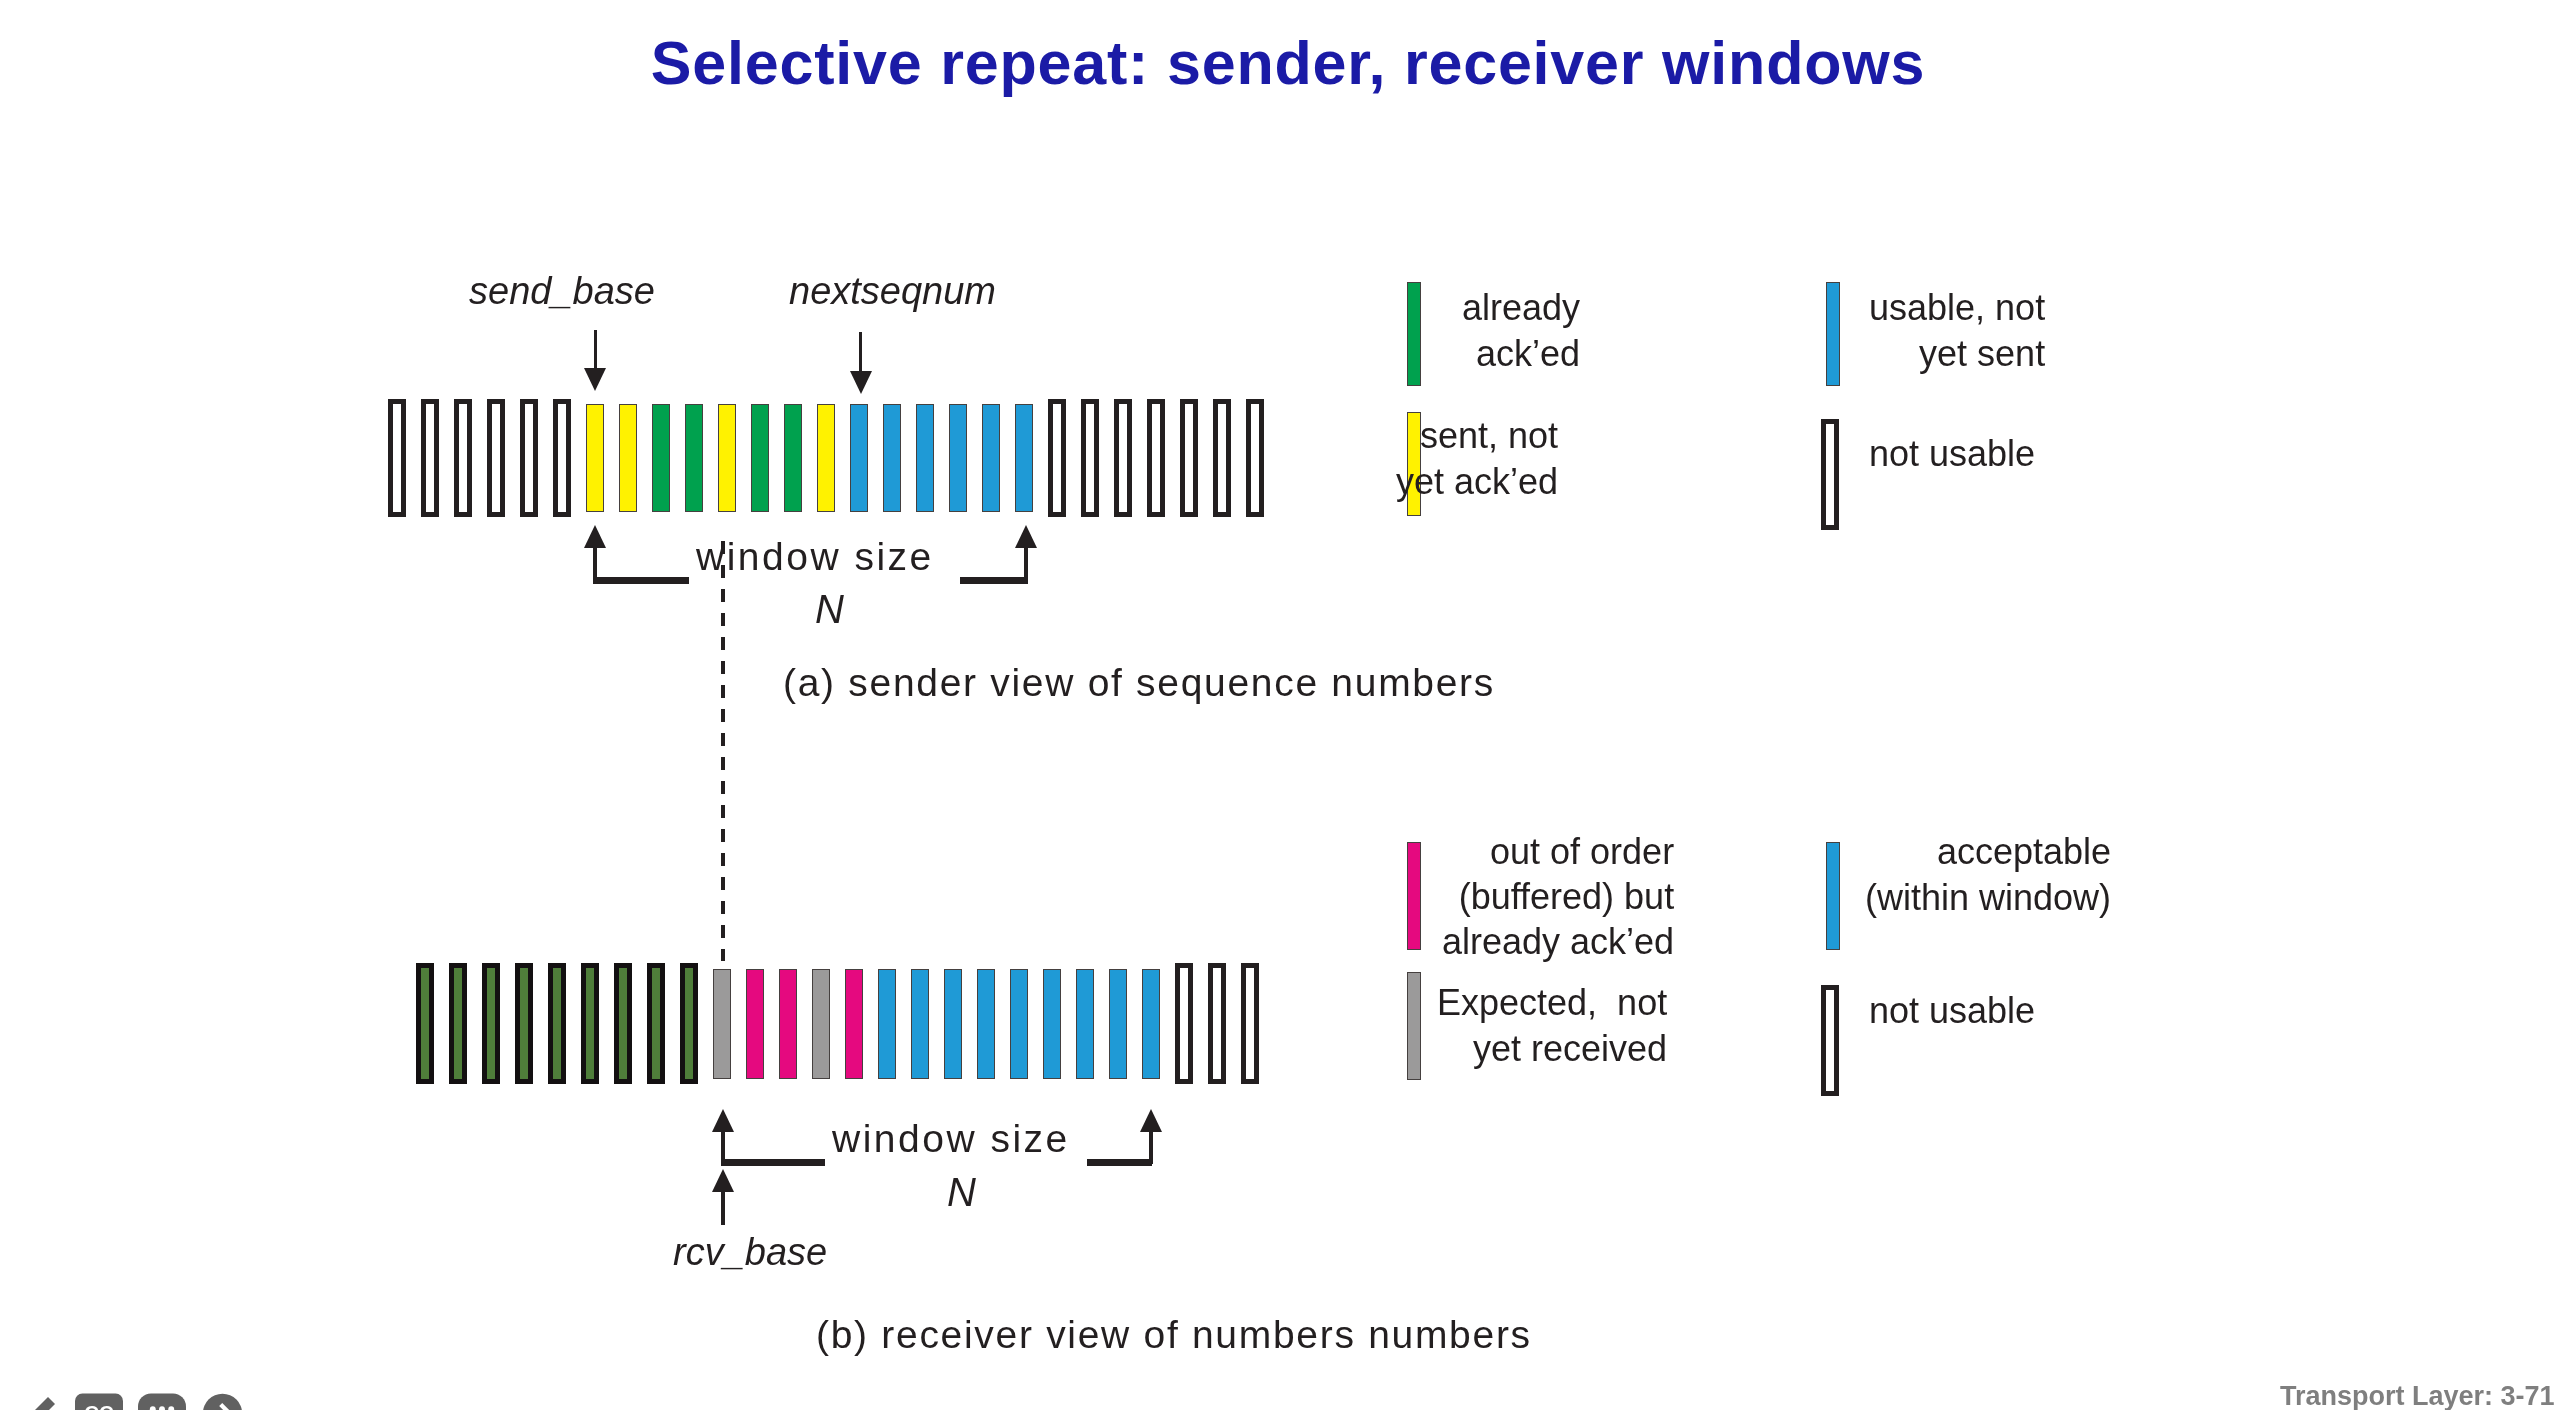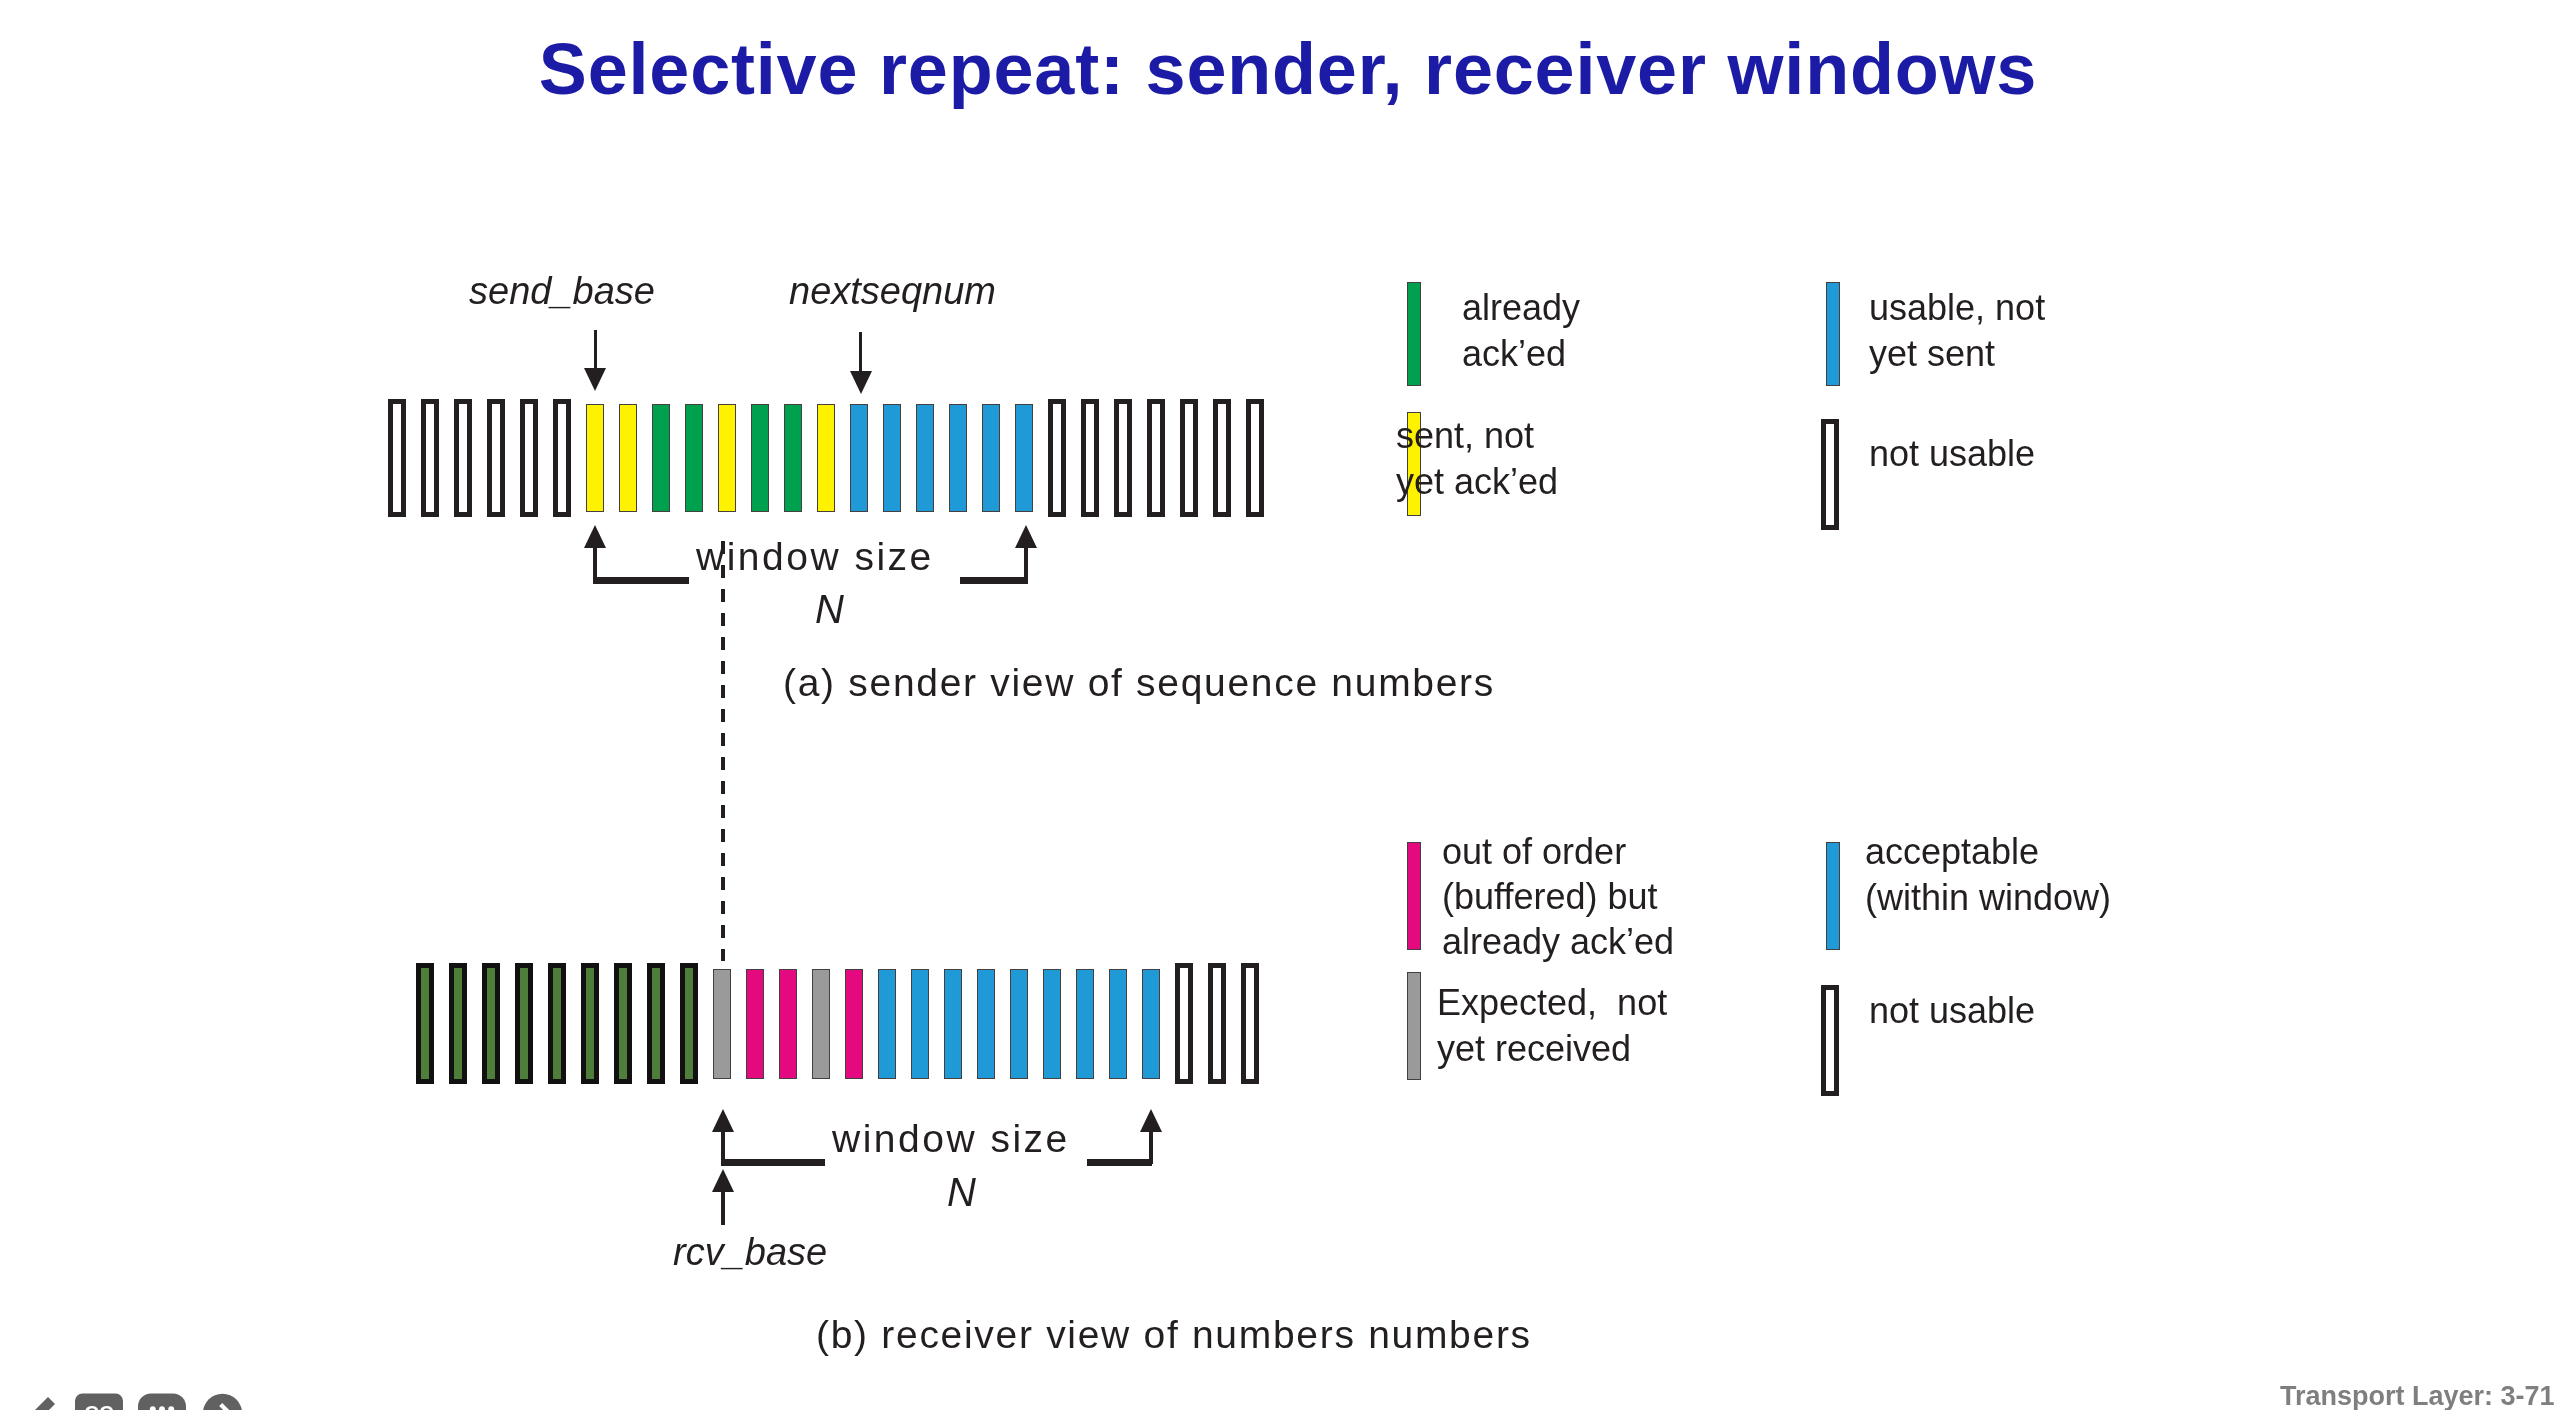--- a/index.html
+++ b/index.html
@@ -1,24 +1,24 @@
 <!DOCTYPE html>
 <html style="--c-title: #1b1ba6; --c-text: #231f20; --c-outline: #231f20; --c-acked: #00a14e; --c-sent: #fff200; --c-usable: #1f9ad6; --c-notusable_fill: #ffffff; --c-recvd: #4f7e3a; --c-expected: #9b9a9a; --c-buffered: #e5097f; --c-footer: #7f7f7f; --c-icon: #616161;font-size:13.3px"><head>
 <meta charset="utf-8">
 <style>
   html,body{margin:0;padding:0;}
   body{
     width:2576px;height:1411px;position:relative;background:#ffffff;
     font-family:"Liberation Sans", sans-serif;color:var(--c-text);
     overflow:hidden;
   }
-  .abs{position:absolute;}
+  .abs{position:absolute;text-align:right;}
   .title{
     top:28px;left:0;width:100%;text-align:center;
-    font-size:72px;font-weight:600;letter-spacing:0.8px;color:var(--c-title);
+    font-size:61px;font-weight:600;letter-spacing:0.8px;color:var(--c-title);
   }
   .iLabel{font-style:italic;font-size:38px;color:var(--c-text);}
   .caption{font-size:39px;letter-spacing:1.7px;color:var(--c-text);}
   .wsize{font-size:39px;letter-spacing:2.5px;color:var(--c-text);}
   .nlabel{font-style:italic;font-size:40px;width:75px;text-align:center;color:var(--c-text);}
   .legend-text{font-size:36px;line-height:46px;white-space:pre-wrap;color:var(--c-text);}
 
   
   .row{display:flex;gap:15px;}
   .bar{box-sizing:border-box;flex:0 0 auto;}

